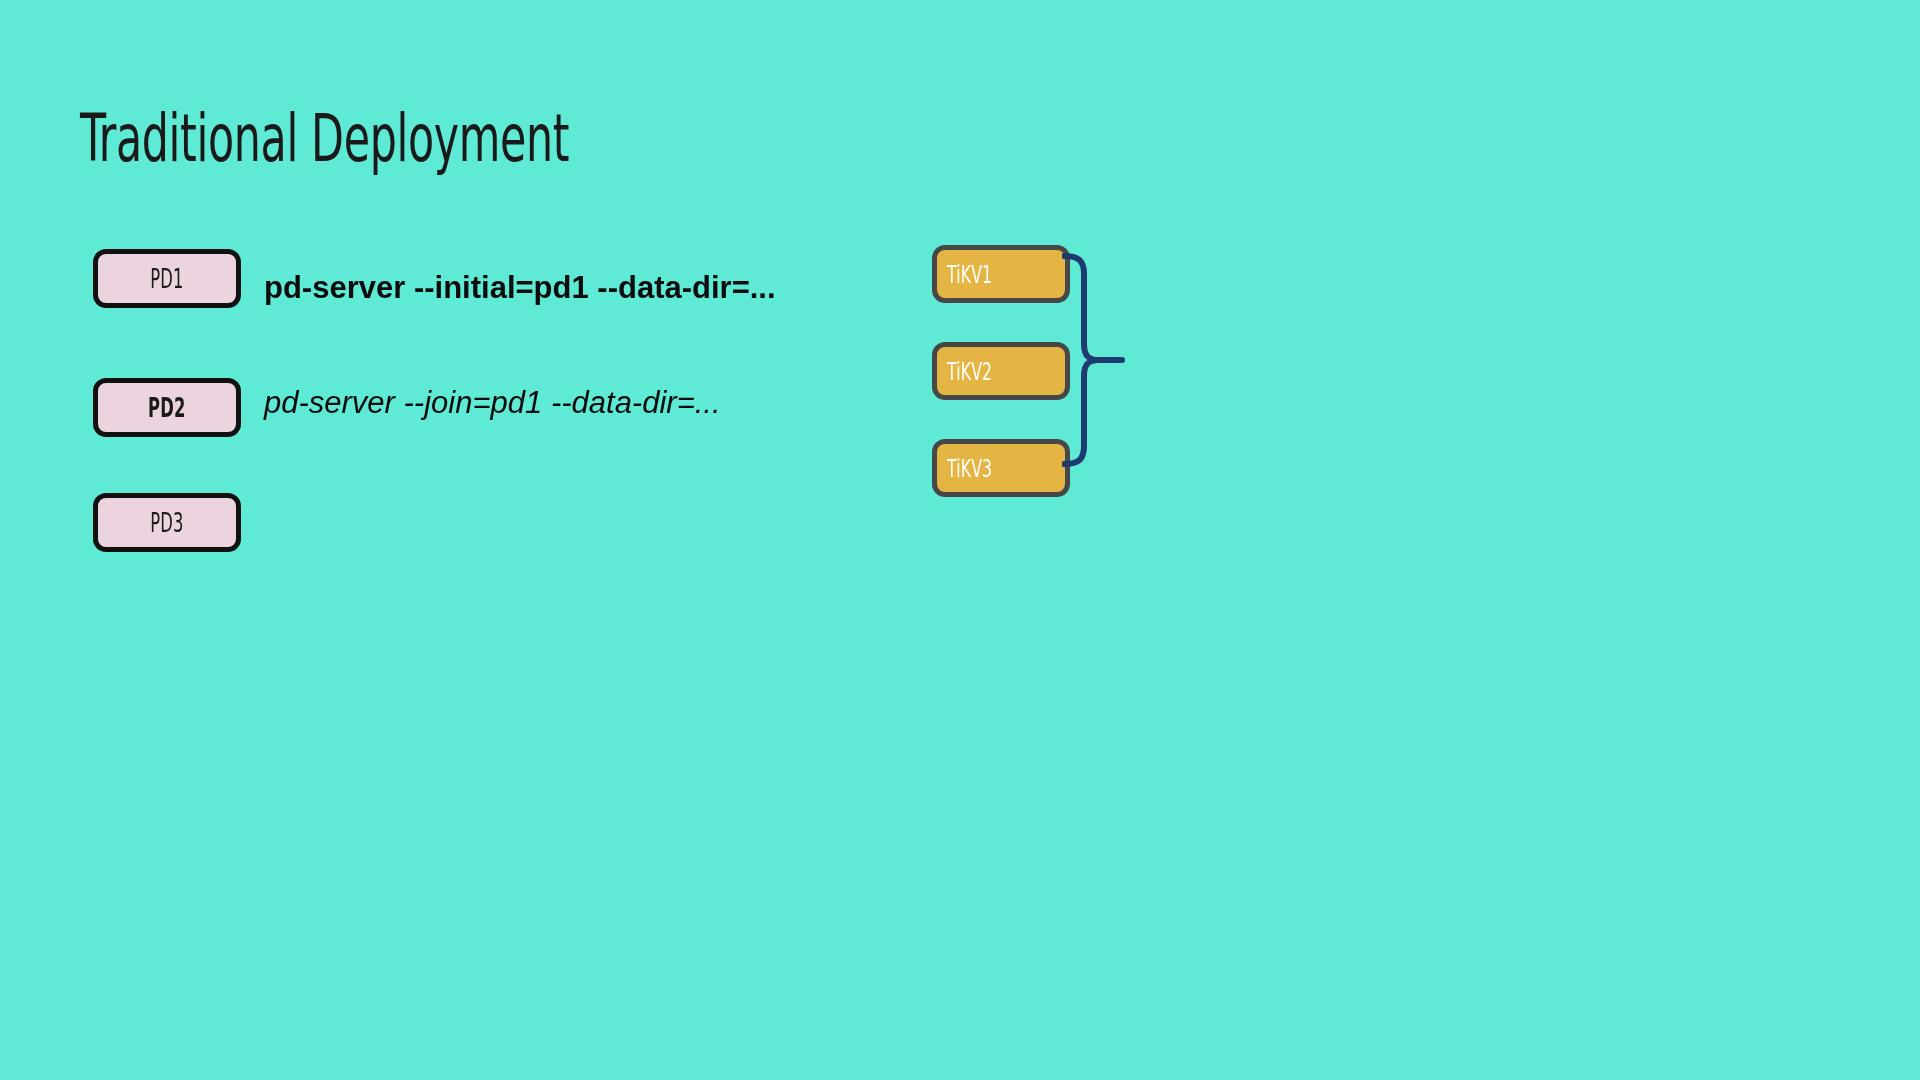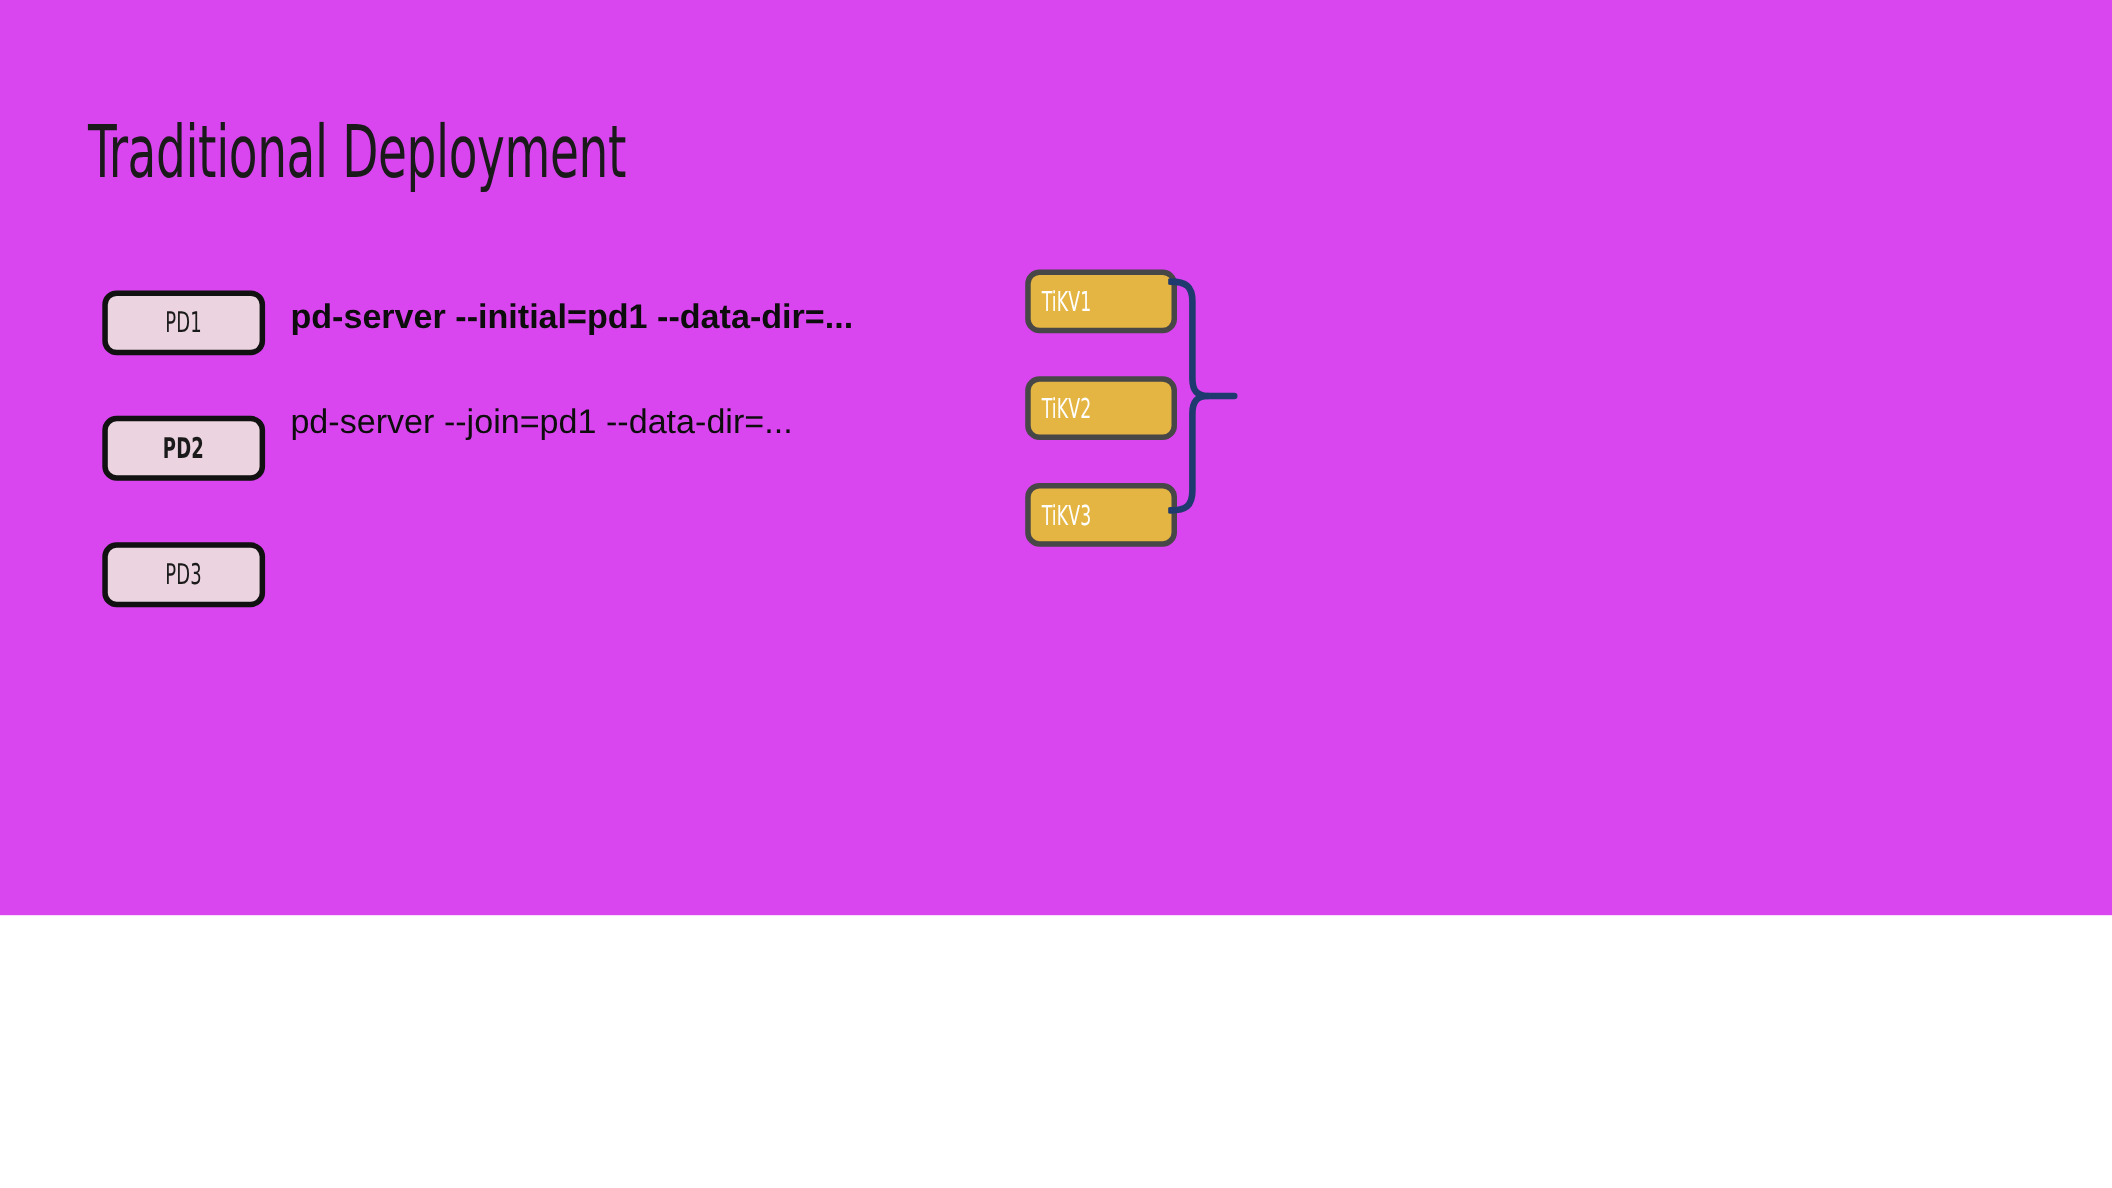--- a/index.html
+++ b/index.html
@@ -13,22 +13,22 @@
     background: #ffffff;
     font-family: "Liberation Sans", sans-serif;
     overflow: hidden;
     position: relative;
   }
 
   #slide {
     position: absolute;
     left: 0; top: 0;
     width: 1920px;
-    height: 832px;
-    background: #d946ef;
+    height: 1080px;
+    background: #5eead4;
   }
 
   
   #slide-title {
     position: absolute;
     left: 80px;
     top: 100px;
     font-family: "DejaVu Sans Condensed", "Liberation Sans Narrow", "Liberation Sans", sans-serif;
     font-stretch: condensed;
     font-size: 66px;
@@ -64,36 +64,36 @@
     height: 59px;
     background: #EBD4E0;
     border: 5px solid #111111;
     border-radius: 13px;
     left: 93px;
   }
   .pd-box .node-label {
     font-size: 26px;
     color: #1a1a1a;
   }
-  #pd-box-1 { top: 264px; }
+  #pd-box-1 { top: 249px; }
   #pd-box-2 { top: 378px; font-weight: bold; }
   #pd-box-3 { top: 493px; }
 
   
   .pd-command {
     position: absolute;
     left: 264px;
     font-family: "Liberation Sans", sans-serif;
     font-size: 31px;
     line-height: 36px;
     color: #0d0d0d;
     white-space: nowrap;
   }
   #pd-command-1 { top: 270px; font-weight: bold; }
-  #pd-command-2 { top: 366px; }
+  #pd-command-2 { top: 385px; font-style: italic; }
   #pd-command-3 { top: 500px; }
 
   
   .tikv-box {
     width: 138px;
     height: 58px;
     background: #E4B542;
     border: 5px solid #474747;
     border-radius: 13px;
     left: 932px;

